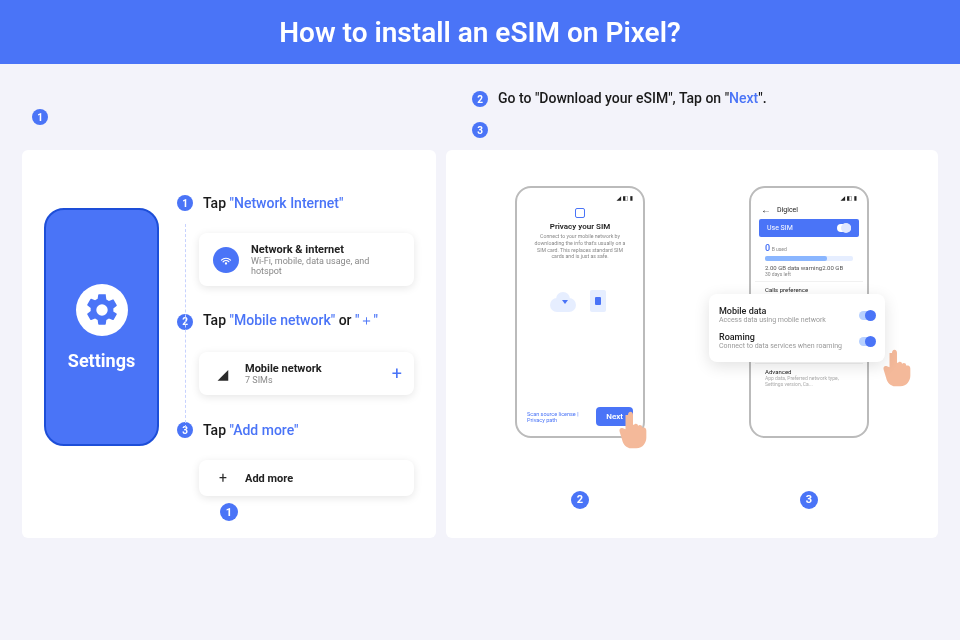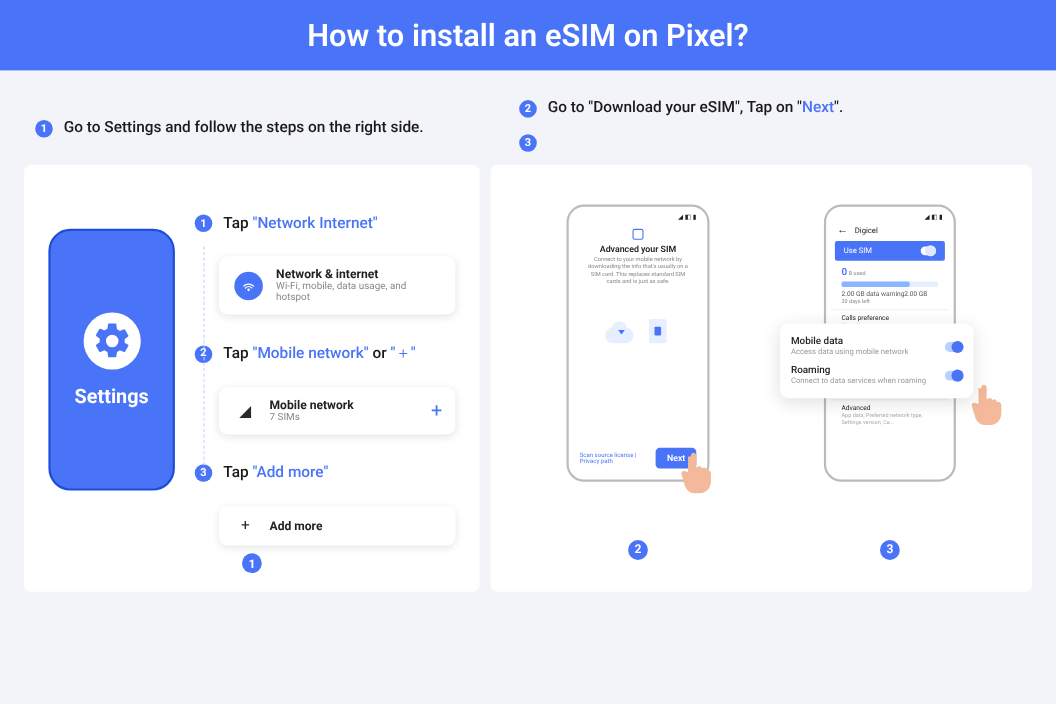--- a/index.html
+++ b/index.html
@@ -95,21 +95,20 @@
 <body>
 
 <div class="header">
   <div class="header-title">How to install an eSIM on Pixel?</div>
 </div>
 
 <div class="instructions">
   <div class="instr-left">
     <div class="instr-line">
       <span class="badge">1</span>
-      <span>Go to Settings and follow the steps on the right side.</span>
     </div>
   </div>
   <div class="instr-right">
     <div class="instr-line">
       <span class="badge">2</span>
       <span>
         <span>Go to "Download your eSIM", Tap on "</span><span class="hl">Next</span><span>".</span>
       </span>
     </div>
     <div class="instr-line">
@@ -179,21 +178,21 @@
     </div>
   </div>
 
   <div class="panel panel-right" style="height:388px; padding-top:36px;">
 
     <div class="col-wrapper">
       <div class="mini-phone">
         <div class="mp-screen">
           <div class="mp-status">◢ ◧ ▮</div>
           <div class="dl-icon"></div>
-          <div class="dl-title">Advanced your SIM</div>
+          <div class="dl-title">Privacy your SIM</div>
           <div class="dl-desc">Connect to your mobile network by downloading the info that's usually on a SIM card. This replaces standard SIM cards and is just as safe.</div>
           <div class="dl-illus">
             <div class="cloud">
                 <div class="arrow"></div>
               </div>
             <div class="chip"></div>
           </div>
           <div class="dl-footer">
             <span class="dl-link">Scan source license | Privacy path</span>
             <span class="next-btn">Next</span>

